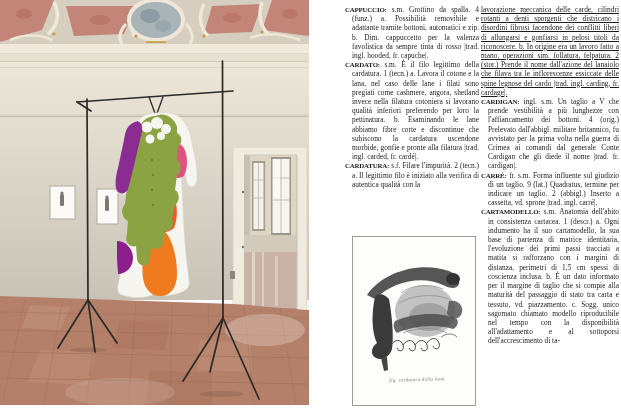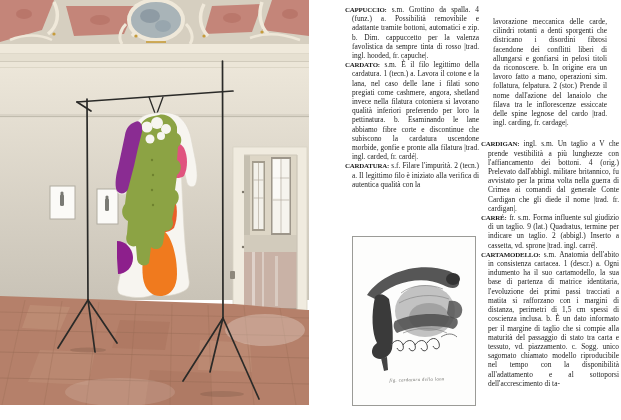--- a/index.html
+++ b/index.html
@@ -13,21 +13,21 @@
   .photo svg{display:block;}
   .col{
     position:absolute;top:5px;
     font-size:7.4px;line-height:9.2px;color:#1c1c1c;
     text-align:justify;
   }
   .col-left{left:345px;width:134px;height:228px;overflow:hidden;}
   .col-right{left:481px;width:138px;height:414px;overflow:hidden;}
   .entry{margin:0;padding-left:7px;text-indent:-7px;}
   .entry .hw{font-weight:bold;font-size:6.9px;letter-spacing:-0.2px;}
-  .cont{margin:12px;padding:0;text-indent:0;}
+  .cont{margin:0;padding:0;text-indent:0;text-decoration:underline;}
   .figure-box{
     position:absolute;left:352px;top:236px;width:124px;height:170px;
     background:#fdfdfc;border:1px solid #9b9b97;box-sizing:border-box;
   }
   .figure-box svg{display:block;}
   .fig-caption{
     position:absolute;left:24px;top:140px;width:80px;
     font-size:4.6px;line-height:5px;color:#6a6a66;font-style:italic;
     transform:rotate(-1.5deg);letter-spacing:.4px;text-align:center;
   }

